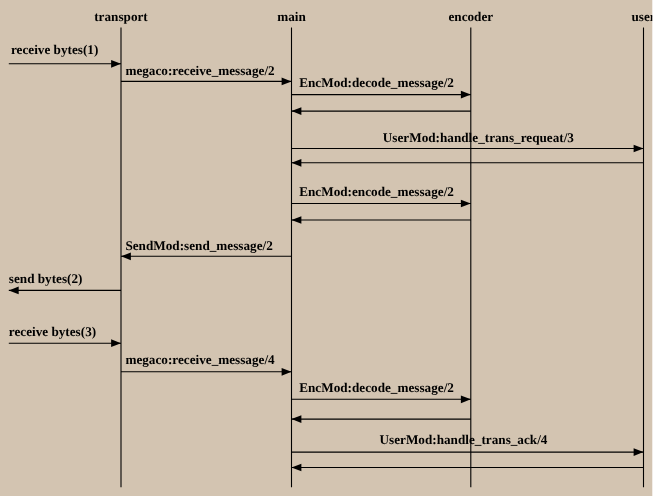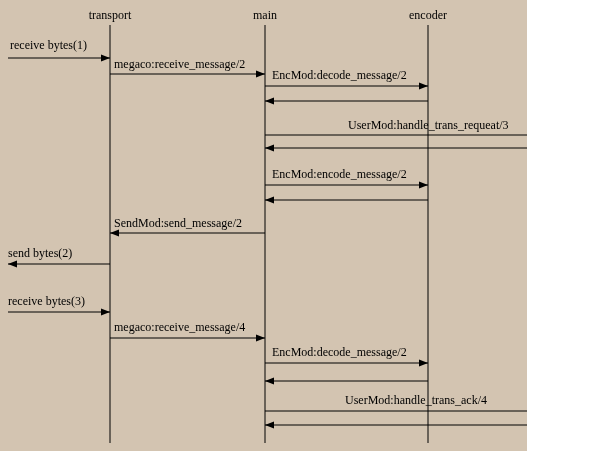--- a/index.html
+++ b/index.html
@@ -4,23 +4,24 @@
 <style>
   html, body {
     margin: 0;
     padding: 0;
     width: 611px;
     height: 451px;
     font-family: "Liberation Serif", "DejaVu Serif", serif;
   }
   #diagram-wrap {
     position: relative;
-    width: 527px;
+    width: 593px;
     height: 451px;
     overflow: hidden;
+    font-weight: bold;
   }
   svg text {
     font-family: "Liberation Serif", "DejaVu Serif", serif;
     font-size: 12px;
     fill: #000000;
   }
 </style>
 </head>
 <body>
 

